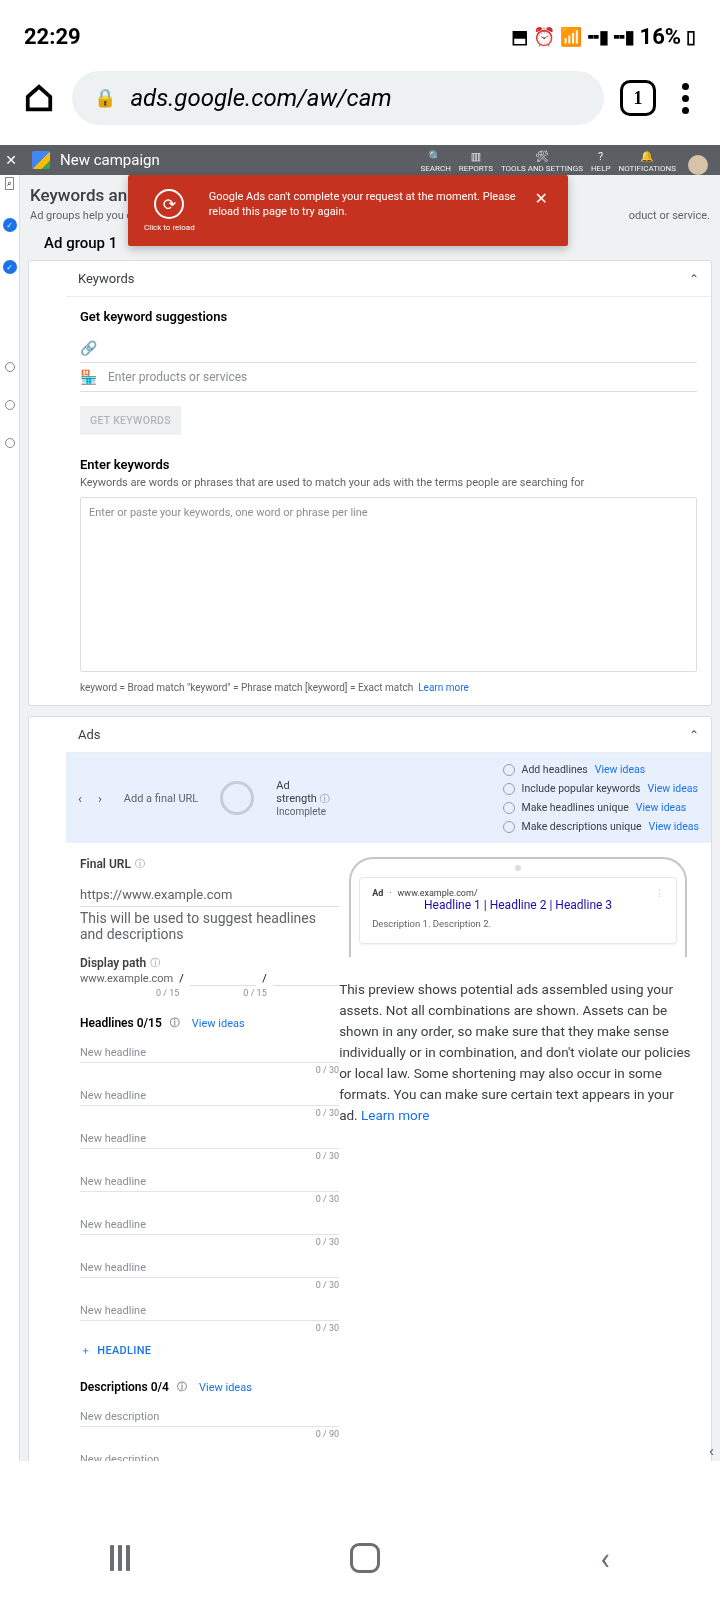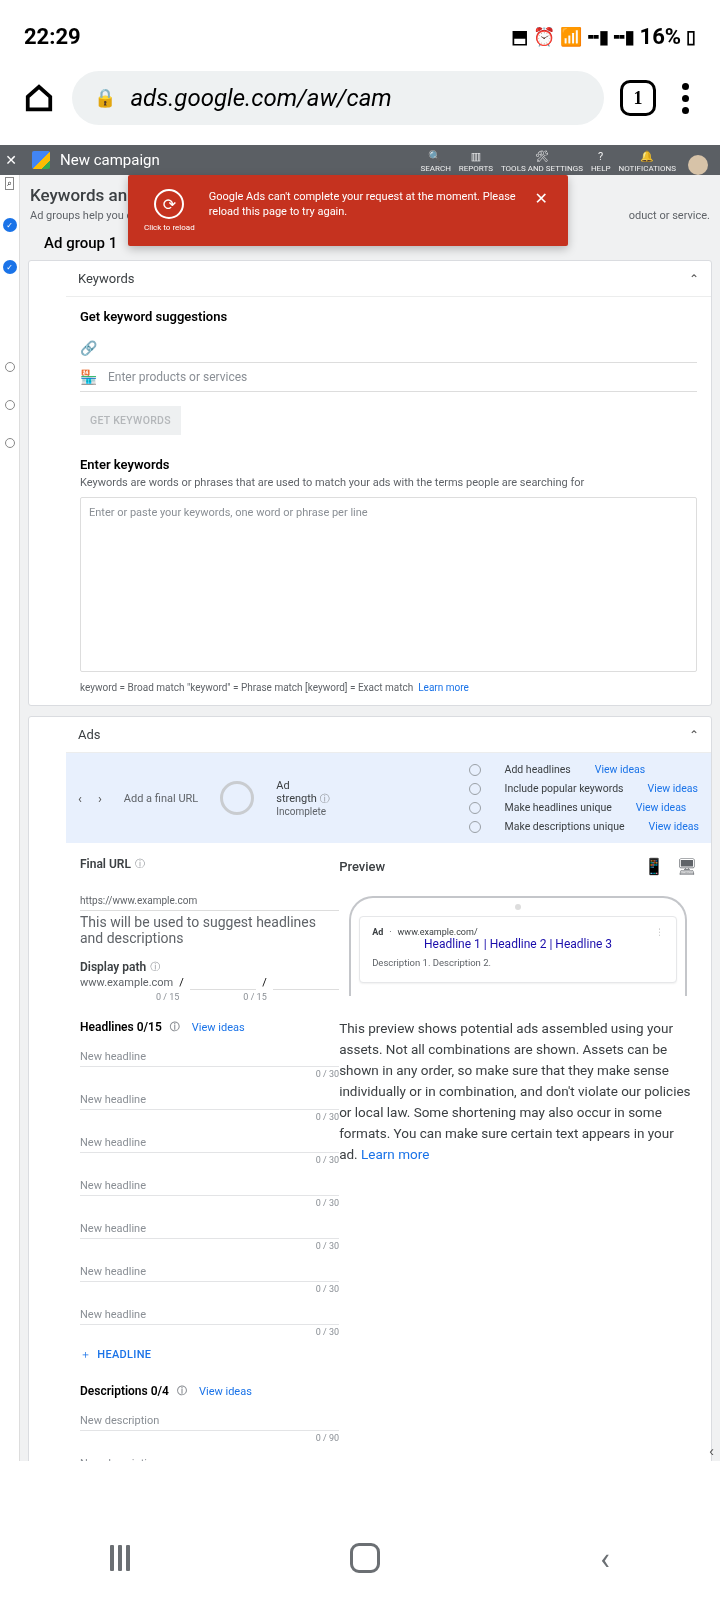--- a/index.html
+++ b/index.html
@@ -71,32 +71,32 @@
 .ads-info{background:#e8f0fd;padding:10px 12px;display:flex;align-items:center;gap:22px;font-size:11px;}
 .ads-info .arrows{display:flex;gap:16px;color:#555;font-size:13px;}
 .ads-info .finalurl{color:#5f6368;font-size:11px;}
 .strength-ring{width:34px;height:34px;border:3px solid #c9ccd0;border-radius:50%;}
 .strength-lbls{display:flex;flex-direction:column;font-size:11px;color:#3c4043;}
 .strength-lbls .s1{font-size:11px;}
 .strength-lbls .s3{color:#5f6368;font-size:10px;}
 .q{color:#8b8f94;font-size:10px;}
 
 .tips{margin-left:auto;display:flex;flex-direction:column;gap:6px;font-size:10.5px;}
-.tips .trow{display:flex;align-items:center;gap:24px;}
+.tips .trow{display:flex;align-items:center;gap:7px;}
 .tips .trow .rc{width:12px;height:12px;border:1.5px solid #9aa0a6;border-radius:50%;}
 .tips .trow .tl{color:#3c4043;}
 .tips .trow .tv{color:#1a73e8;}
 
 .ads-cols{display:flex;gap:0;padding:14px 14px 0;}
 .col-left{flex:0 0 42%;}
 .col-right{flex:1;}
 
 .flabel{font-size:12px;font-weight:600;color:#3c4043;display:flex;align-items:center;gap:4px;}
 .flabel .q{font-weight:400;}
-.fval{font-size:10px;color:#1a73e8;border-bottom:1px solid #ddd;padding:4px 0;margin-top:20px;}
+.fval{font-size:13px;color:#1a73e8;border-bottom:1px solid #ddd;padding:4px 0;margin-top:12px;}
 .fnote{font-size:14px;color:#5f6368;margin-top:3px;}
 
 .dpath{display:flex;align-items:center;gap:6px;margin-top:0;font-size:11px;}
 .dpath .dseg{flex:1;border-bottom:1px solid #ddd;height:16px;}
 .dcounts{display:flex;gap:64px;font-size:9px;color:#8a8f95;margin-top:2px;padding-left:76px;}
 
 .hl-hdr{display:flex;align-items:center;gap:8px;margin-top:18px;font-size:12px;font-weight:600;}
 .hl-hdr .vi{font-weight:400;color:#1a73e8;font-size:11px;margin-left:4px;}
 
 .hl-row{border-bottom:1px solid #e3e4e6;margin-top:12px;position:relative;}
@@ -373,27 +373,20 @@
             <div class="hl-row">
                 <div class="ph">New description</div>
                 <div class="cnt">0 / 90</div>
               </div>
             <div class="hl-row" style="margin-top:22px;">
                 <div class="ph">New description</div>
               </div>
           </div>
 
           <div class="col-right">
-            <div class="prev-hdr">
-              <span>Preview</span>
-              <div class="devicns">
-                <span>📱</span>
-                <span style="color:#5f6368;">🖥</span>
-              </div>
-            </div>
             <div class="phone-frame">
               <div class="ad-prev">
                 <div class="adurl">
                     <span class="b">Ad</span>
                     <span>·</span>
                     <span>www.example.com/</span>
                     <span class="dot">⋮</span>
                   </div>
                 <div class="adhl">Headline 1 | Headline 2 | Headline 3</div>
                 <div class="addesc">Description 1. Description 2.</div>

